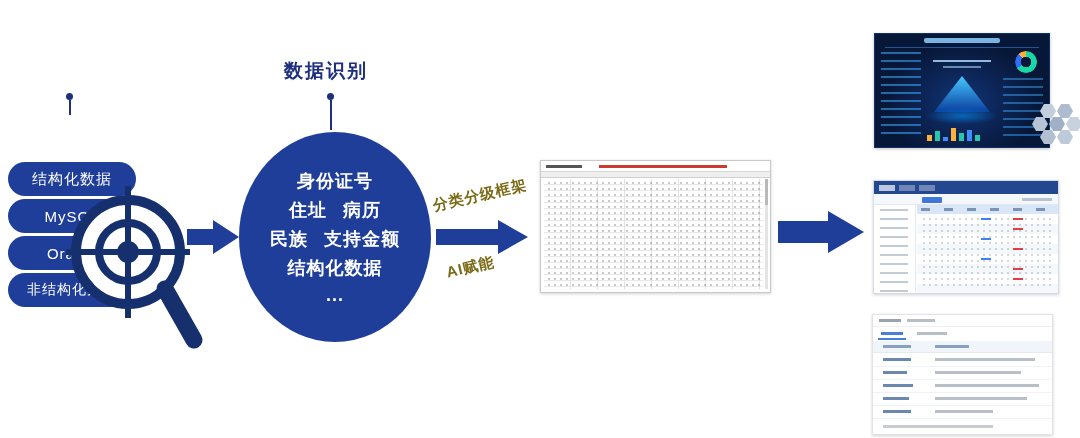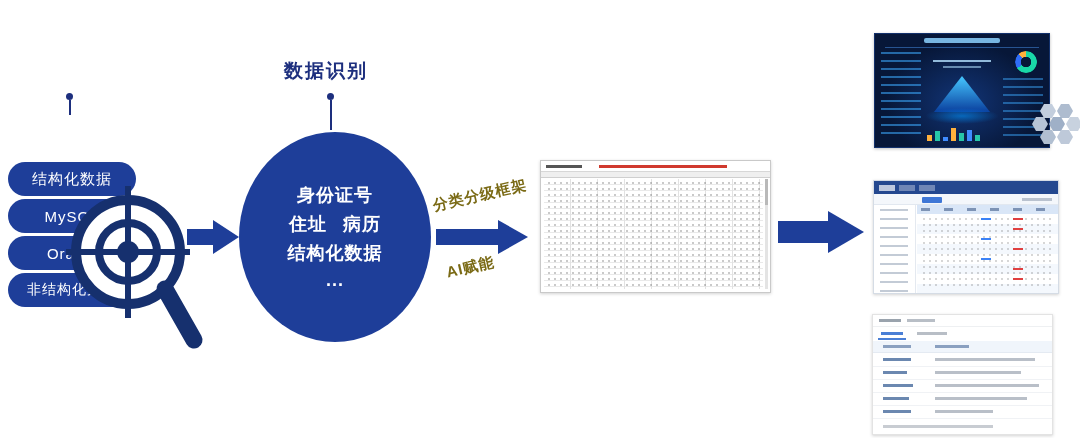--- a/index.html
+++ b/index.html
@@ -93,20 +93,24 @@
   <div class="dot" style="left:327px;top:93px;"></div>
   <div class="stem" style="left:330px;top:100px;height:30px;"></div>
 
   <div class="circle">
     <div class="crow">
         <span>身份证号</span>
       </div>
     <div class="crow">
       <span>住址</span>
       <span>病历</span>
+    </div>
+    <div class="crow">
+      <span>民族</span>
+      <span>支持金额</span>
     </div>
     <div class="crow">
         <span>结构化数据</span>
       </div>
     <div class="crow">
         <span>...</span>
       </div>
   </div>
 
   <div class="gold-label" style="left:432px;top:186px;">分类分级框架</div>

